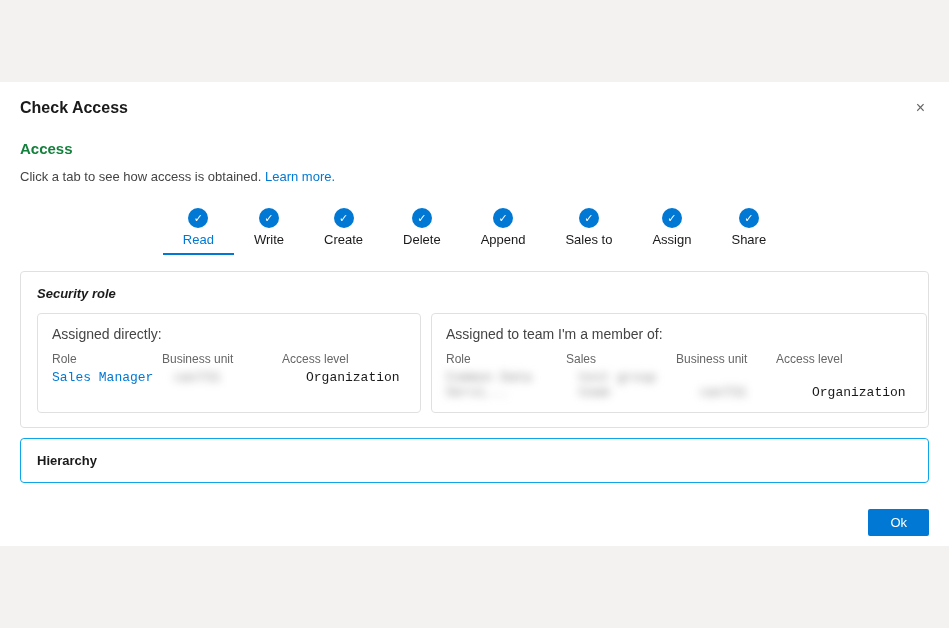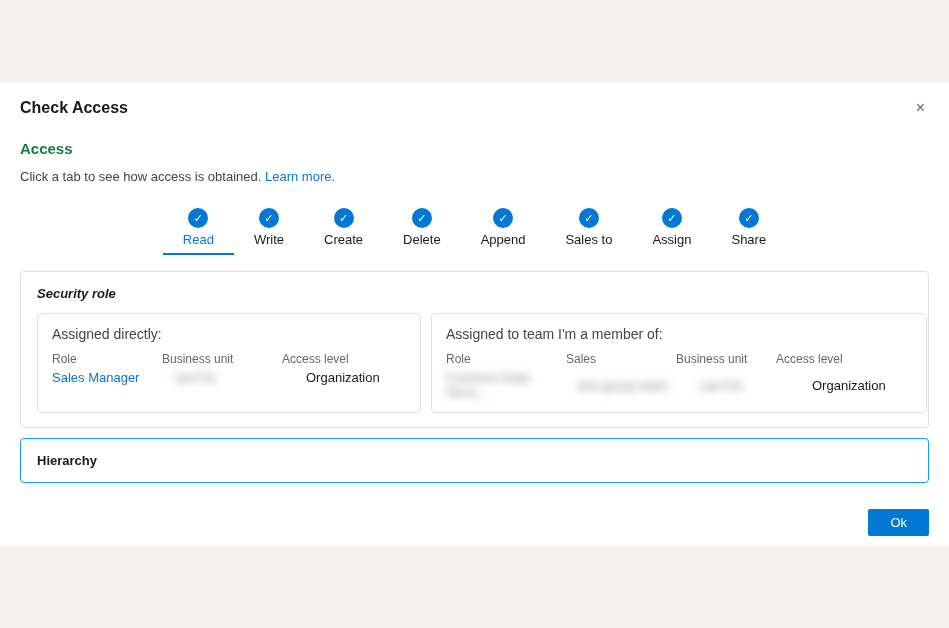--- a/index.html
+++ b/index.html
@@ -138,21 +138,22 @@
       color: #666;
       font-weight: 400;
     }
     .col1 { min-width: 110px; }
     .col2 { min-width: 120px; }
     .col3 { min-width: 100px; }
     .col4 { min-width: 90px; }
     .table-row {
       display: flex;
       gap: 12px;
-      align-items: center;
+      align-items: flex-end;
+      font-family: Liberation Mono, monospace;
     }
     .cell {
       font-size: 13px;
       color: #1a1a1a;
     }
     .cell-link {
       color: #0078d4;
       text-decoration: none;
     }
     .blurred {

